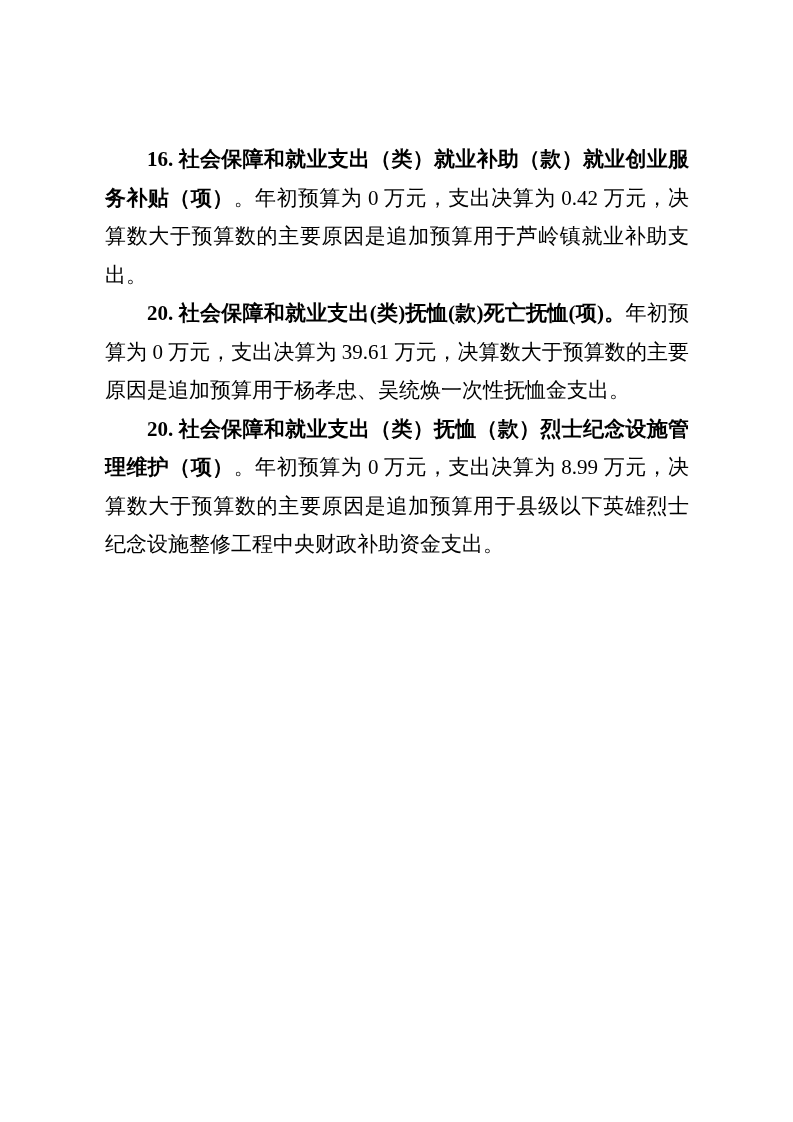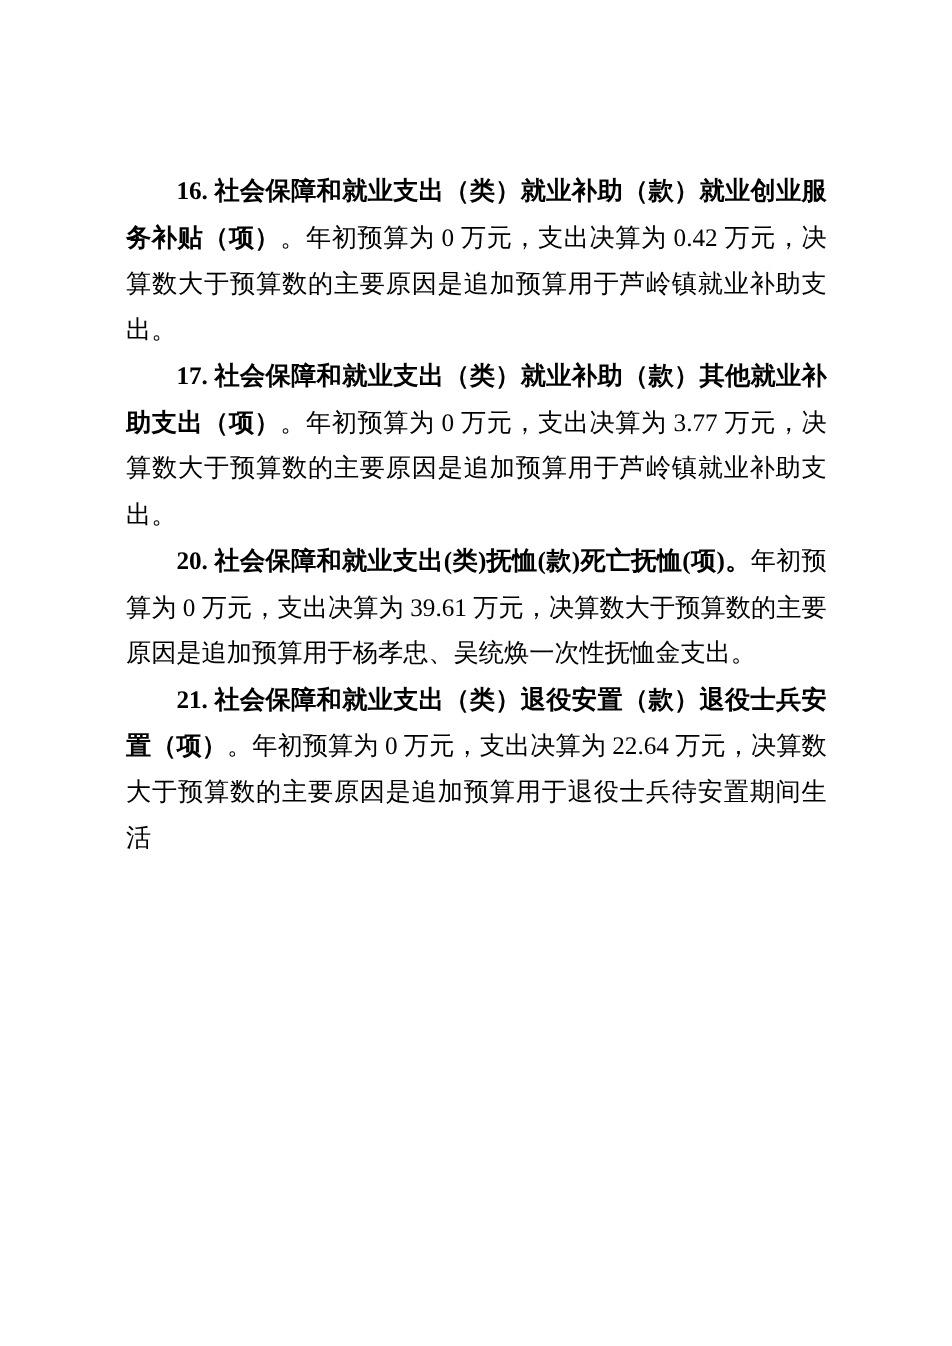--- a/index.html
+++ b/index.html
@@ -50,30 +50,27 @@
 </head>
 <body>
 
 <div class="page">
   <div class="content">
 
     <p class="para">
       <span class="lead">16. 社会保障和就业支出（类）就业补助（款）就业创业服务补贴（项）</span><span class="body-text">。年初预算为 0 万元，支出决算为 0.42 万元，决算数大于预算数的主要原因是追加预算用于芦岭镇就业补助支出。</span>
     </p>
 
-    <p class="para">
-      <span class="lead">17. 社会保障和就业支出（类）就业补助（款）其他就业补助支出（项）</span><span class="body-text">。年初预算为 0 万元，支出决算为 3.77 万元，决算数大于预算数的主要原因是追加预算用于芦岭镇就业补助支出。</span>
-    </p>
 
     <p class="para">
       <span class="lead">20. 社会保障和就业支出(类)抚恤(款)死亡抚恤(项)。</span><span class="body-text">年初预算为 0 万元，支出决算为 39.61 万元，决算数大于预算数的主要原因是追加预算用于杨孝忠、吴统焕一次性抚恤金支出。</span>
     </p>
 
 
+    <p class="para">
+      <span class="lead">20. 社会保障和就业支出（类）抚恤（款）烈士纪念设施管理维护（项）</span><span class="body-text">。年初预算为 0 万元，支出决算为 8.99 万元，决算数大于预算数的主要原因是追加预算用于县级以下英雄烈士纪念设施整修工程中央财政补助资金支出。</span>
+    </p>
 
-    <p class="para">
-      <span class="lead">21. 社会保障和就业支出（类）退役安置（款）退役士兵安置（项）</span><span class="body-text">。年初预算为 0 万元，支出决算为 22.64 万元，决算数大于预算数的主要原因是追加预算用于退役士兵待安置期间生活</span>
-    </p>
 
   </div>
 
   <div class="pagenum">-25-</div>
 </div>
 
 </body></html>

